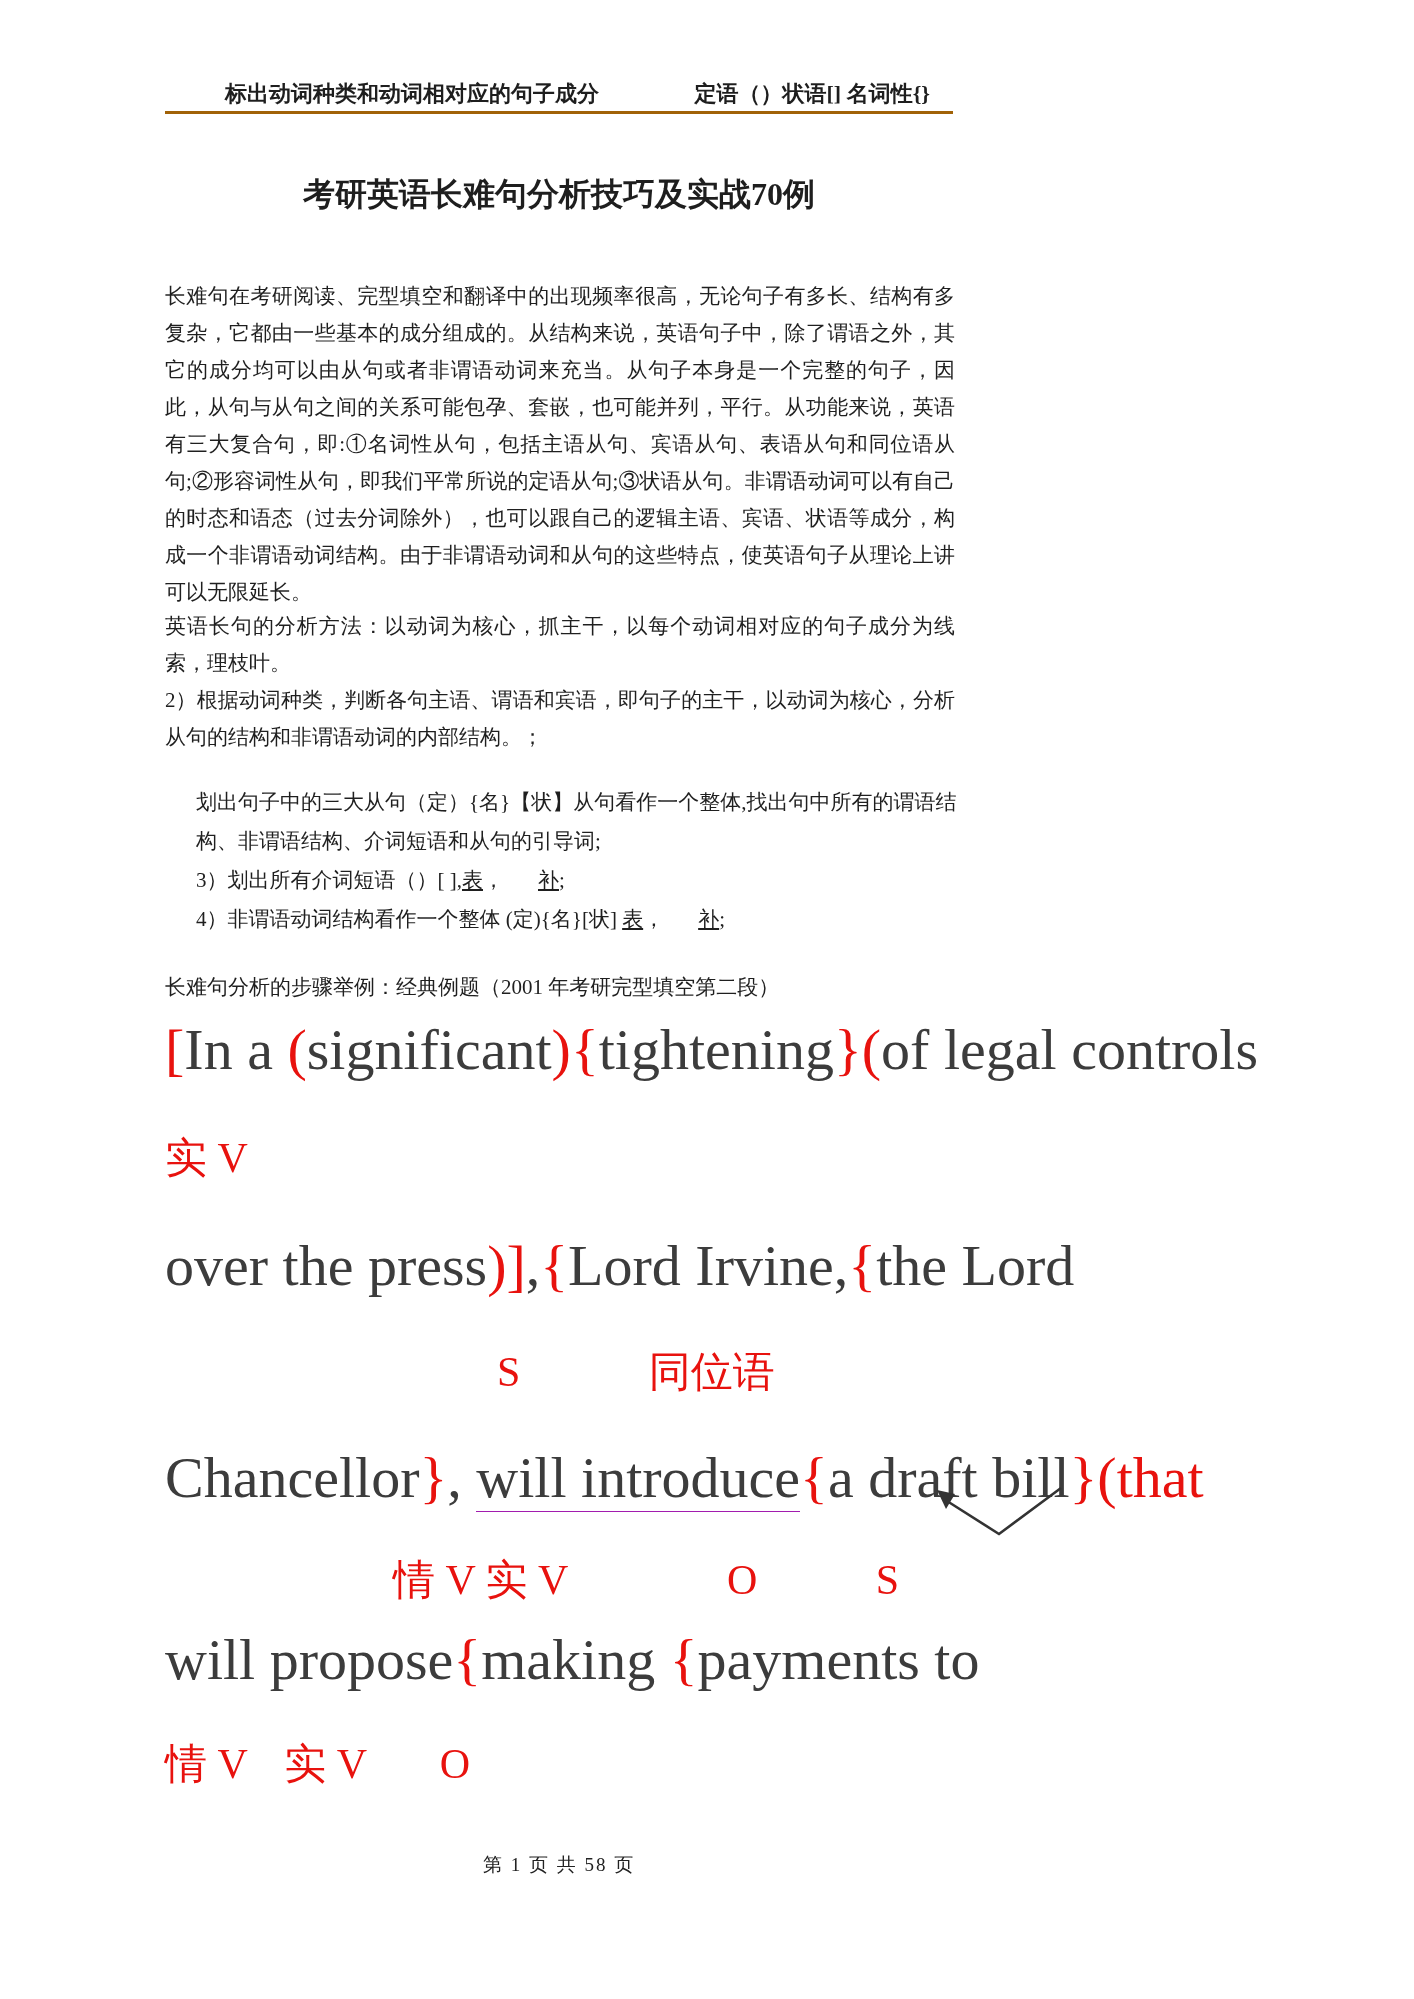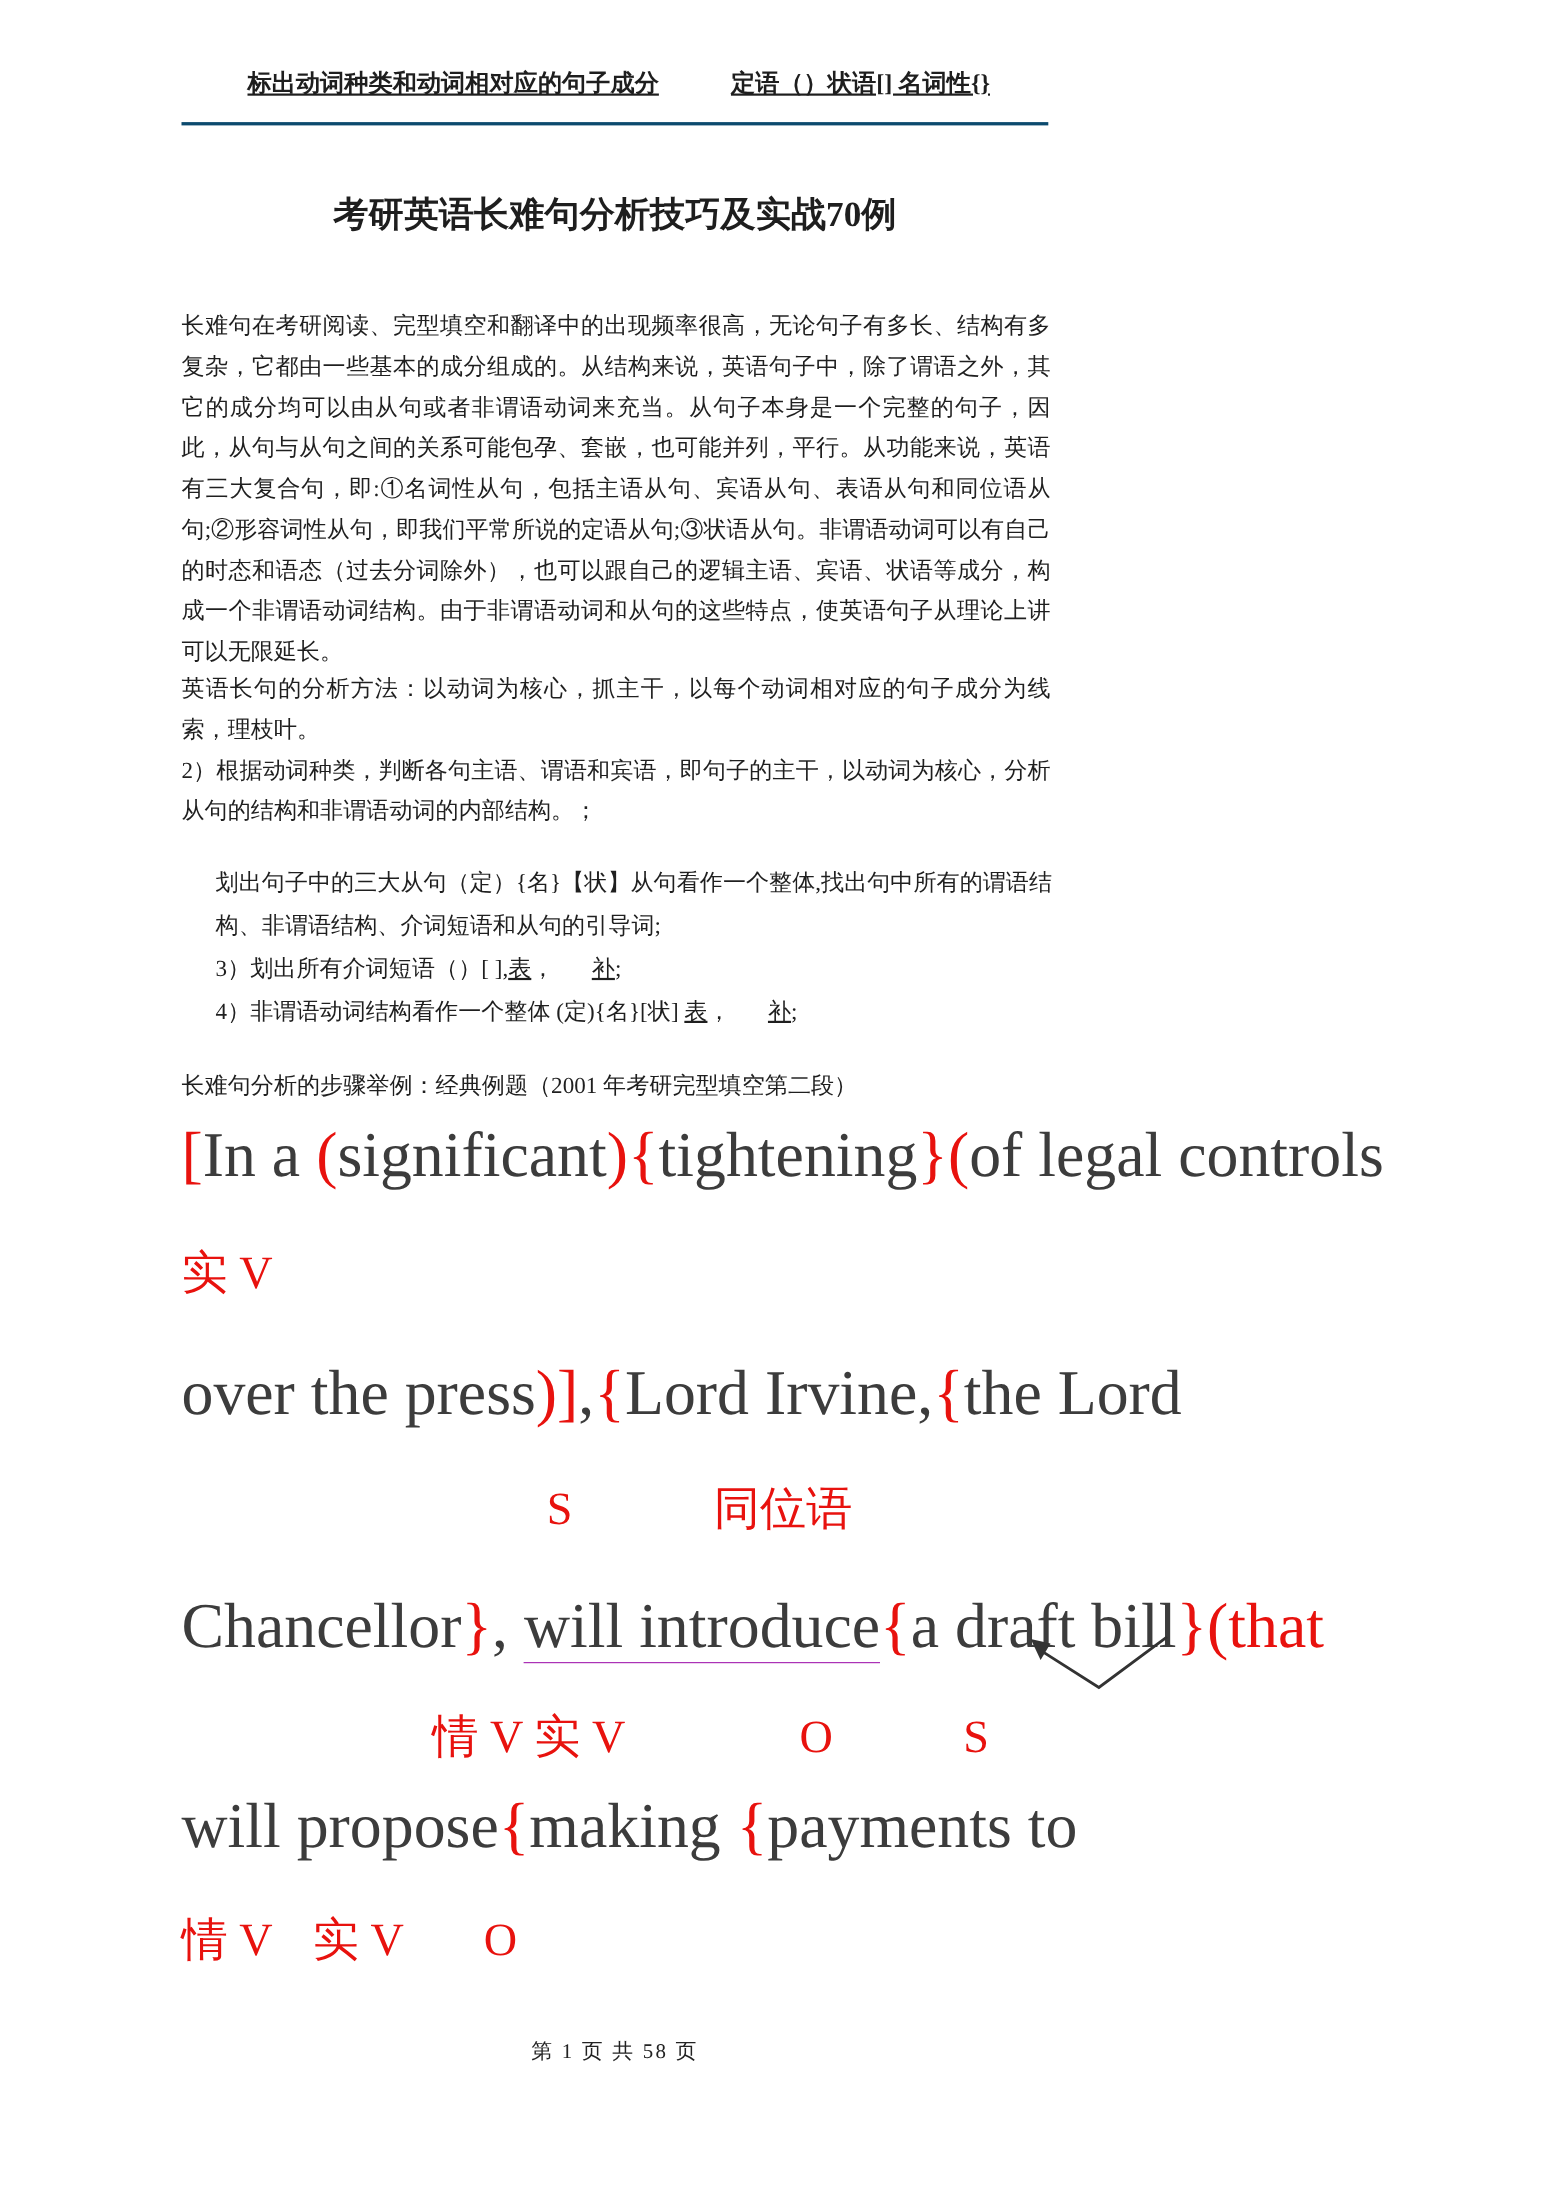--- a/index.html
+++ b/index.html
@@ -8,28 +8,27 @@
     width:1414px;height:1999px;
     background:#ffffff;
     font-family:"Liberation Serif","DejaVu Serif",serif;
     color:#1e1e1e;
     overflow:hidden;
   }
   .abs{position:absolute;}
   
   .header{
     left:165px;top:66px;width:788px;height:48px;
-    border-bottom:3px solid #0c4a6e;
+    border-bottom:3px solid #a16207;
     display:flex;justify-content:space-between;align-items:flex-end;
     font-weight:bold;font-size:22px;box-sizing:border-box;
-    padding-bottom:20px;
-    text-decoration:underline;
+    padding-bottom:2px;
   }
   .header .hl{margin-left:60px;}
-  .header .hr{margin-right:53px;}
+  .header .hr{margin-right:23px;}
   
   .title{
     left:165px;top:172px;width:788px;
     text-align:center;font-size:32px;font-weight:bold;line-height:44px;
   }
   
   .para{
     left:165px;width:790px;
     font-size:21px;line-height:37px;text-align:justify;
     color:#1f1f1f;

